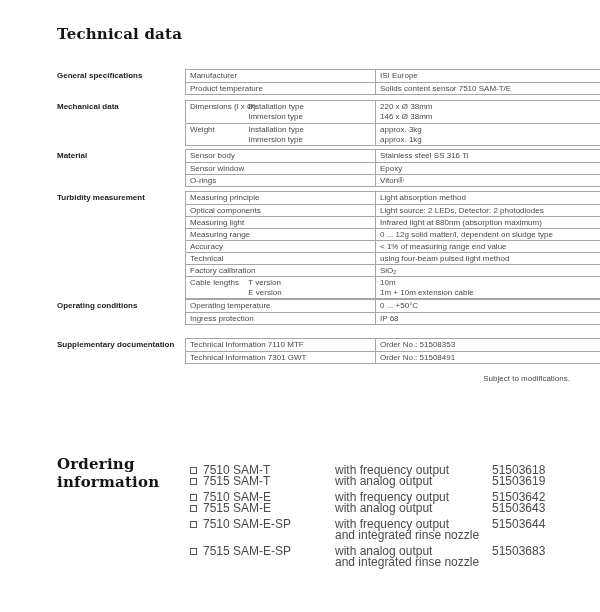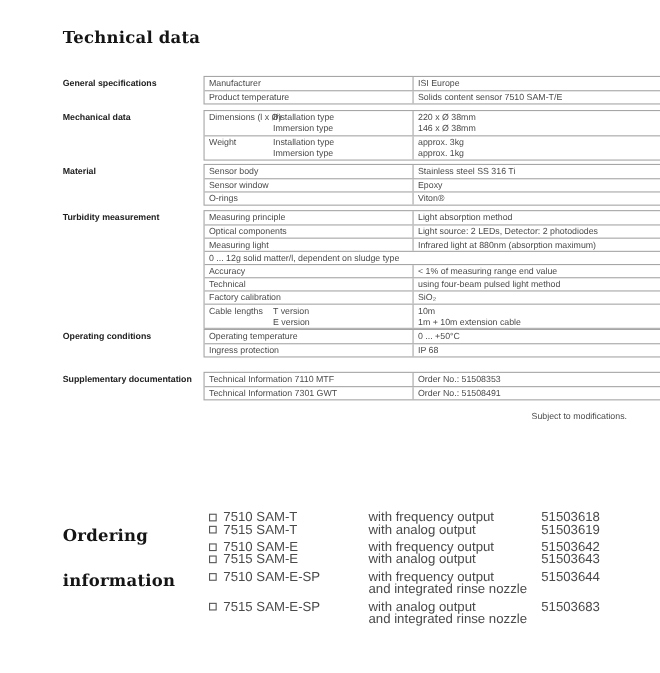--- a/index.html
+++ b/index.html
@@ -28,21 +28,21 @@
   .split .subs{display:inline-block;vertical-align:top;}
   .split .subs span{display:block;line-height:10px;}
 
   .subject-note{position:absolute;left:430px;top:374px;width:140px;text-align:right;
       font-size:8px;color:#4a4a4a;}
 
   
   .ordering-title{position:absolute;left:57px;top:455px;width:140px;
       font-family:"DejaVu Serif", serif;font-weight:bold;font-size:15px;color:#151515;
       line-height:18px;letter-spacing:0.2px;}
-  .ordering-title span{display:block;margin-top:23px;}
+  .ordering-title span{display:block;}
   .ordering-list{position:absolute;left:185px;top:463px;width:405px;height:140px;}
   .oitem{position:absolute;left:0;width:405px;height:11px;font-size:12px;line-height:11px;color:#4a4a4a;text-decoration:underline;}
   .oitem.double{height:22px;}
   .chk{position:absolute;left:5px;top:2px;width:5px;height:5px;border:1px solid #555;
       box-sizing:content-box;background:#fff;}
   .ocode{position:absolute;left:18px;top:0;white-space:nowrap;}
   .odesc{position:absolute;left:150px;top:0;width:155px;}
   .odesc span{display:block;line-height:11px;white-space:nowrap;}
   .onum{position:absolute;left:307px;top:0;white-space:nowrap;}
 </style>
@@ -126,20 +126,21 @@
       </div>
       <div class="trow">
         <div class="cl">Optical components</div>
         <div class="cv">Light source: 2 LEDs, Detector: 2 photodiodes</div>
       </div>
       <div class="trow">
         <div class="cl">Measuring light</div>
         <div class="cv">Infrared light at 880nm (absorption maximum)</div>
       </div>
       <div class="trow">
+        <div class="cl">Measuring range</div>
         <div class="cv">0 ... 12g solid matter/l, dependent on sludge type</div>
       </div>
       <div class="trow">
         <div class="cl">Accuracy</div>
         <div class="cv">&lt; 1% of measuring range end value</div>
       </div>
       <div class="trow">
         <div class="cl">Technical</div>
         <div class="cv">using four-beam pulsed light method</div>
       </div>

